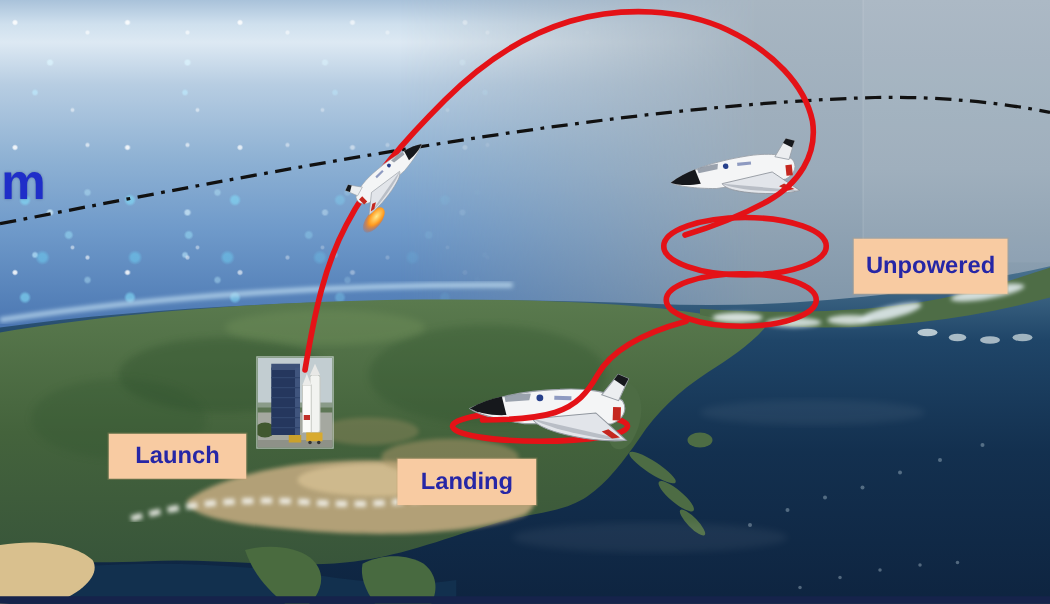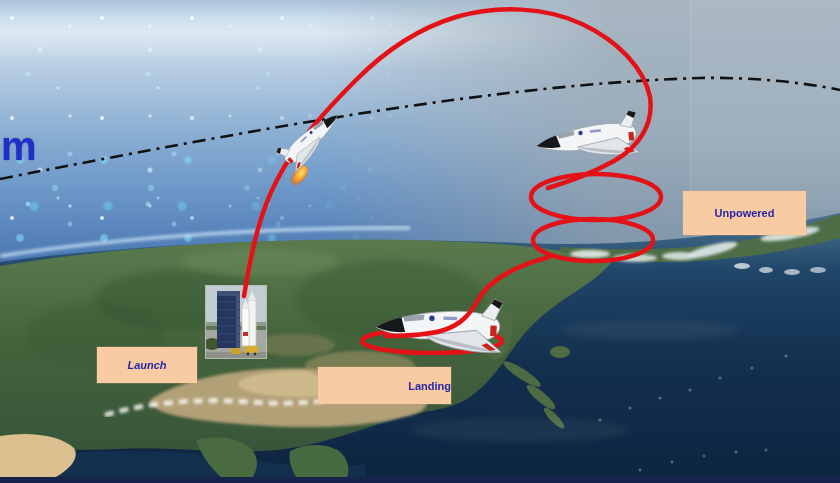--- a/index.html
+++ b/index.html
@@ -54,26 +54,26 @@
   
   .earth-layer{position:absolute;inset:0;z-index:3;}
   .pad-photo{
     position:absolute;left:205px;top:285px;width:62px;height:74px;z-index:4;
     border:1px solid rgba(230,238,240,.65);box-sizing:border-box;
   }
   .overlay-layer{position:absolute;inset:0;z-index:5;}
   
   .tagbox{
     position:absolute;z-index:6;background:#f8cba2;color:#2626a6;
-    font-weight:bold;font-size:11px;text-align:center;
+    font-weight:bold;font-size:19px;text-align:center;
     display:flex;flex-direction:column;justify-content:center;
     line-height:20px;box-shadow:0 0 0 1px rgba(200,160,110,.25);
   }
-  .tag-launch{left:97px;top:347px;width:100px;height:36px;font-style:italic;}
-  .tag-landing{left:318px;top:367px;width:133px;height:37px;align-items:flex-end;}
+  .tag-launch{left:87px;top:347px;width:110px;height:36px;}
+  .tag-landing{left:318px;top:367px;width:111px;height:37px;}
   .tag-unpowered{left:683px;top:191px;width:123px;height:44px;}
   .alt-label{
     position:absolute;left:1px;top:126px;z-index:6;color:#1f2ec9;
     font-weight:bold;font-size:40px;line-height:40px;
     text-shadow:0 0 2px rgba(10,20,80,.35);
   }
 </style>
 </head>
 <body>
 

